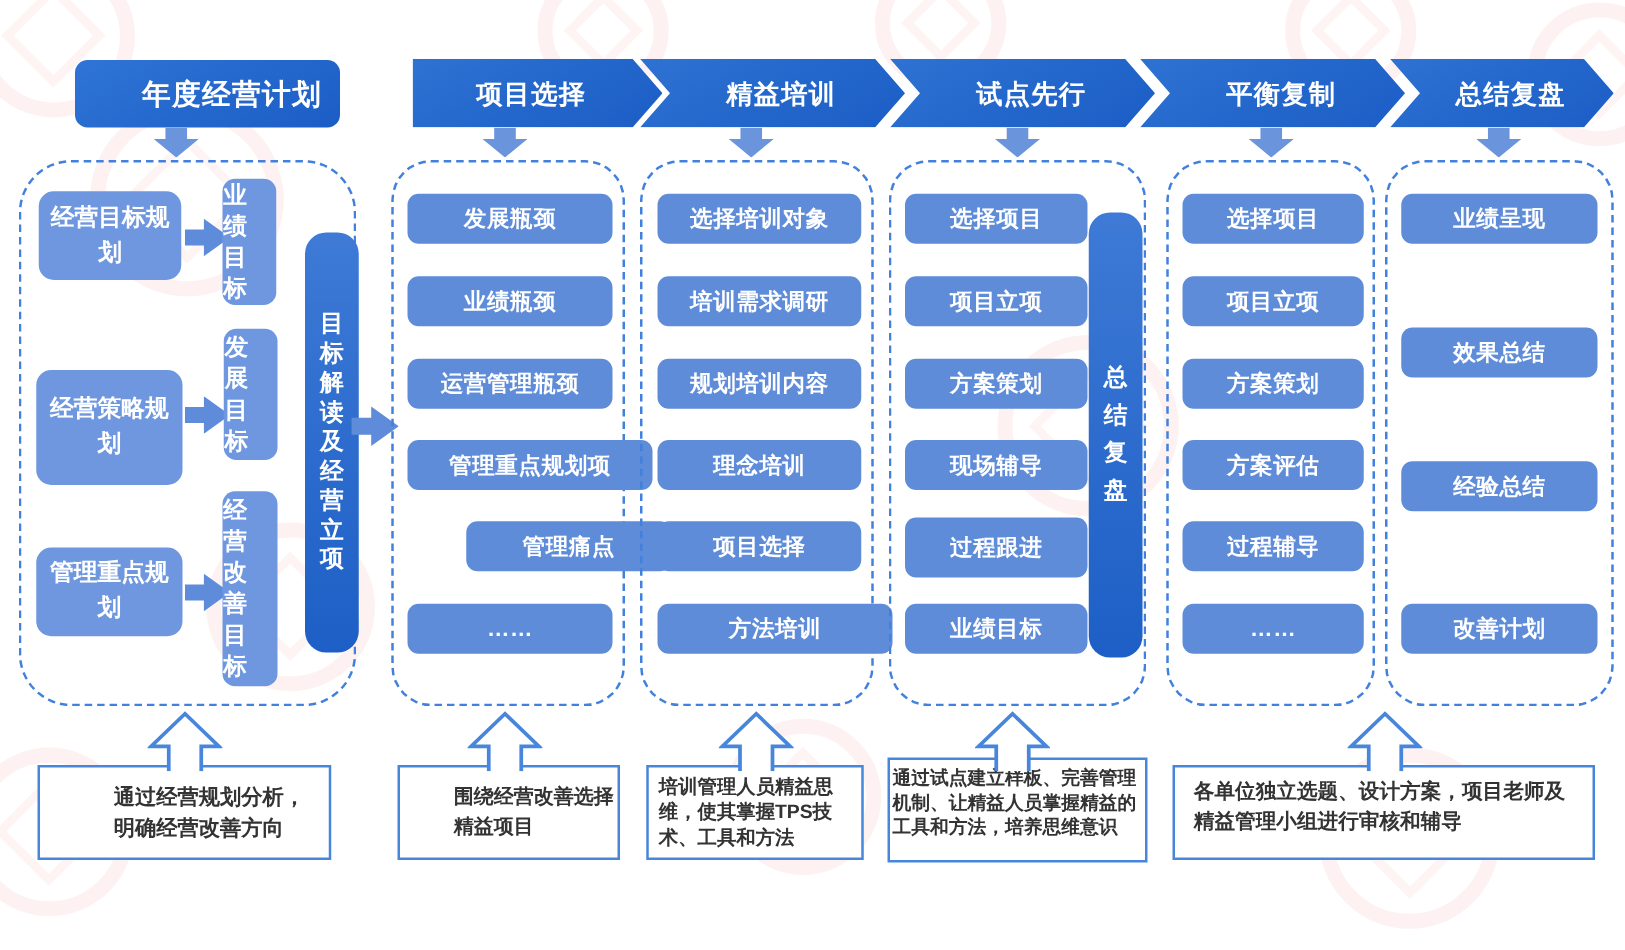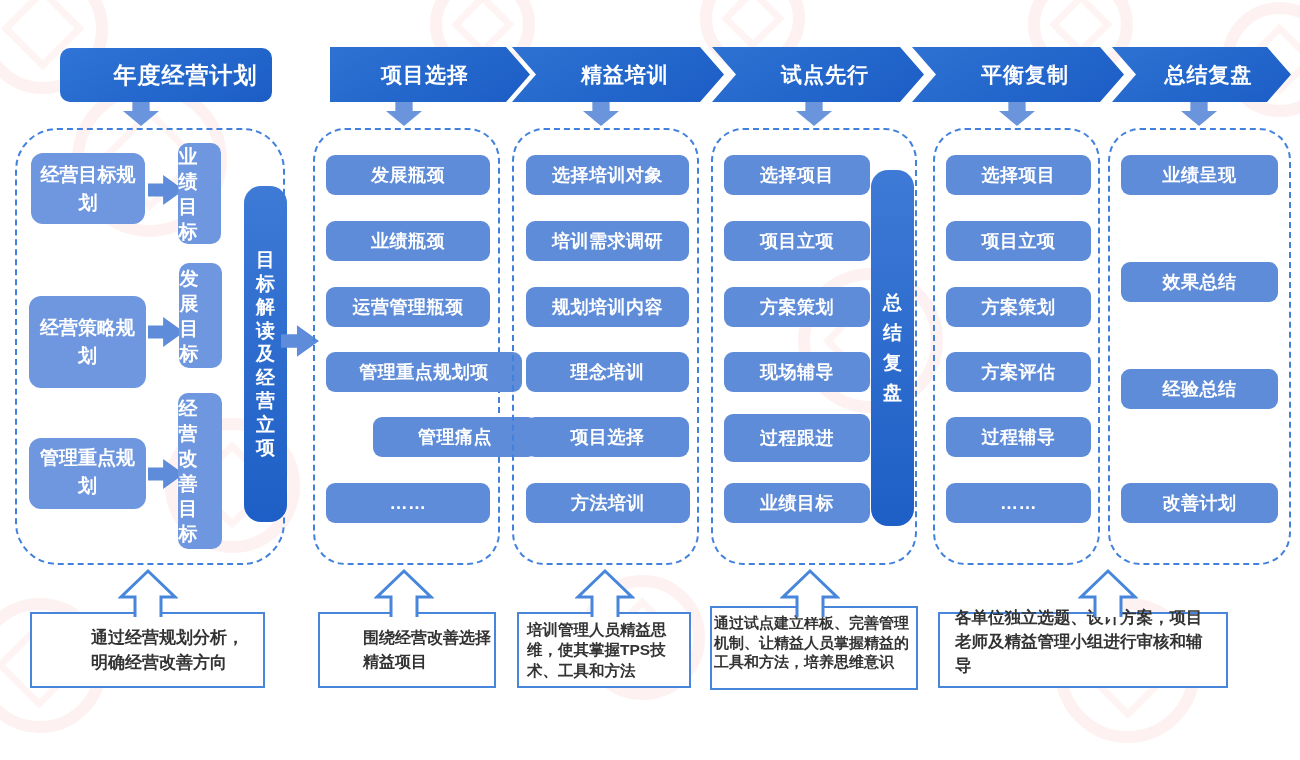--- a/index.html
+++ b/index.html
@@ -176,21 +176,21 @@
       </div>
     <div class="item-btn" style="left:12px;top:157px;width:163px;height:40px;">
         <span>规划培训内容</span>
       </div>
     <div class="item-btn" style="left:12px;top:222px;width:163px;height:40px;">
         <span>理念培训</span>
       </div>
     <div class="item-btn" style="left:12px;top:287px;width:163px;height:40px;">
         <span>项目选择</span>
       </div>
-    <div class="item-btn" style="left:12px;top:353px;width:164px;height:40px;">
+    <div class="item-btn" style="left:12px;top:353px;width:188px;height:40px;">
         <span>方法培训</span>
       </div>
   </div>
 
   <div class="dashed" style="left:711px;width:206px;border-radius:32px;">
     <div class="item-btn" style="left:11px;top:25px;width:146px;height:40px;">
         <span>选择项目</span>
       </div>
     <div class="item-btn" style="left:11px;top:91px;width:146px;height:40px;">
         <span>项目立项</span>
@@ -271,17 +271,17 @@
   <div class="note center" style="left:318px;top:612px;width:178px;height:76px;font-size:16px;line-height:1.5;">
     <div class="note-text">围绕经营改善选择
 精益项目</div>
   </div>
   <div class="note left" style="left:517px;top:612px;width:174px;height:76px;font-size:15.5px;line-height:1.32;padding:6px 8px;">
     <div class="note-text">培训管理人员精益思维，使其掌握TPS技术、工具和方法</div>
   </div>
   <div class="note left" style="left:710px;top:606px;width:208px;height:84px;font-size:15px;line-height:1.3;padding:5px 2px;">
     <div class="note-text">通过试点建立样板、完善管理机制、让精益人员掌握精益的工具和方法，培养思维意识</div>
   </div>
-  <div class="note left" style="left:938px;top:612px;width:290px;height:76px;font-size:16.5px;line-height:1.45;padding:8px 15px;align-items:flex-end;">
+  <div class="note left" style="left:938px;top:612px;width:338px;height:76px;font-size:16.5px;line-height:1.45;padding:8px 15px;">
     <div class="note-text">各单位独立选题、设计方案，项目老师及精益管理小组进行审核和辅导</div>
   </div>
 
 </div>
 
 </body></html>

